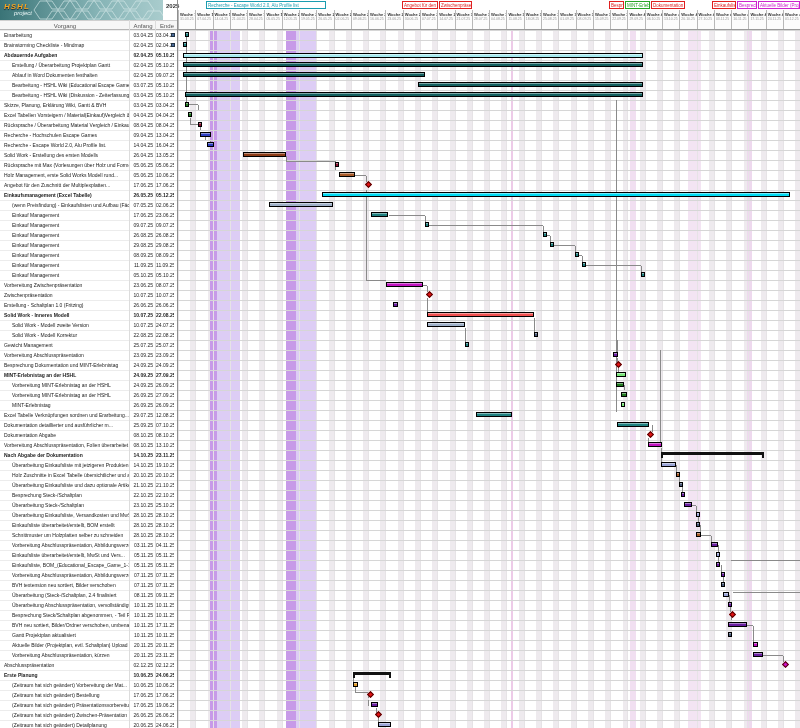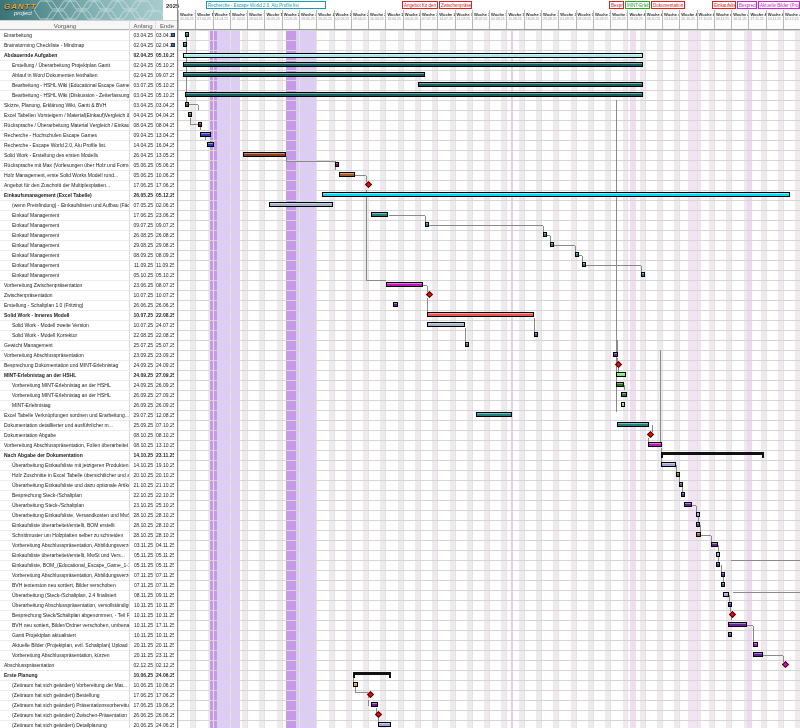--- a/index.html
+++ b/index.html
@@ -50,21 +50,21 @@
         <polygon points="76,-9 88,-9 94,0 88,9 76,9 70,0"></polygon>
         <polygon points="100,-9 112,-9 118,0 112,9 100,9 94,0"></polygon>
         <polygon points="124,-9 136,-9 142,0 136,9 124,9 118,0"></polygon>
         <polygon points="52,11 64,11 70,20 64,29 52,29 46,20"></polygon>
         <polygon points="76,11 88,11 94,20 88,29 76,29 70,20"></polygon>
         <polygon points="100,11 112,11 118,20 112,29 100,29 94,20"></polygon>
         <polygon points="124,11 136,11 142,20 136,29 124,29 118,20"></polygon>
         <polygon points="148,11 160,11 166,20 160,29 148,29 142,20"></polygon>
       </g>
     </svg>
-    <span id="logo-main" class="abs">GANTT</span>
+    <span id="logo-main" class="abs">HSHL</span>
     <span id="logo-sub" class="abs">project</span>
   </div>
   <span id="year-label" class="abs">2025</span>
 
   <div class="abs th" style="left:0;width:130px;">Vorgang</div>
   <div class="abs th" style="left:130px;width:26px;">Anfang</div>
   <div class="abs th" style="left:156px;width:22px;">Ende</div>
 
   <div id="chart-bg">
       <div class="stripe" style="position: absolute; left: 190.3px; width: 5px; background: rgb(238, 234, 238);"></div>

